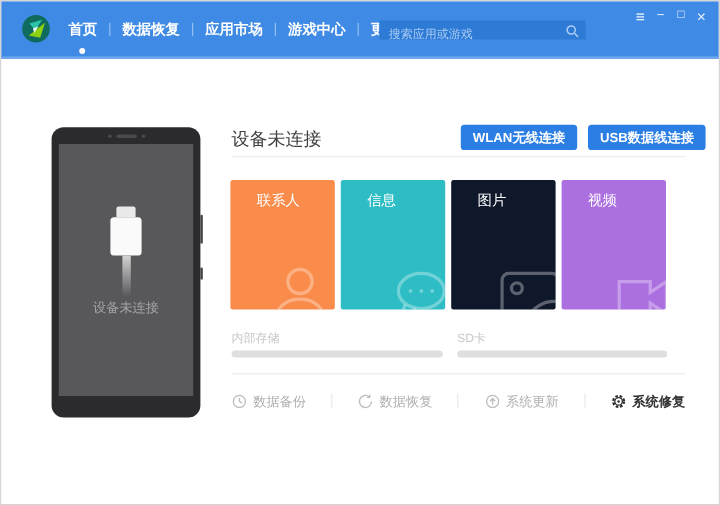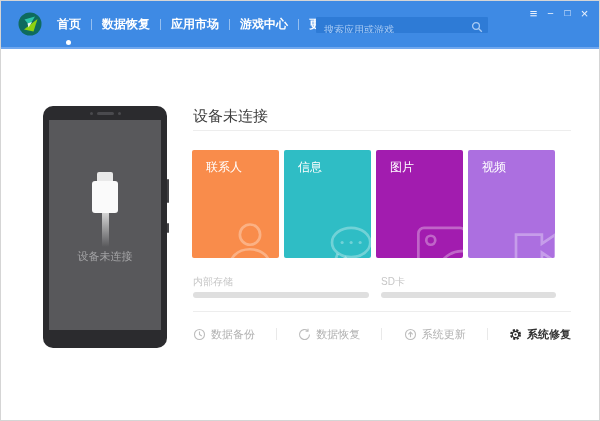--- a/index.html
+++ b/index.html
@@ -50,21 +50,21 @@
   .page-title { position:absolute; left:192px; top:106px; font-size:15px; color:#3F3F3F; }
   .btn-group { position:absolute; left:383px; top:103px; display:flex; gap:9px; }
   .conn-btn { height:21px; padding:0 10px; background:#2B7FE4; color:#fff; border:none;
               border-radius:3px; font-size:11px; font-weight:bold; display:flex; align-items:center;
               cursor:pointer; font-family:"Liberation Sans","DejaVu Sans",sans-serif; }
   .divider { position:absolute; left:192px; width:378px; height:1px; background:#EDEDED; }
   .divider1 { top:129px; } .divider2 { top:310px; }
 
   .cards { position:absolute; left:191px; top:149px; display:flex; gap:5px; }
   .card { position:relative; width:87px; height:108px; border-radius:2px; overflow:hidden; cursor:pointer; }
-  .card-label { position:absolute; left:14px; top:9px; color:#FFFFFF; font-size:12px;text-align:right; }
+  .card-label { position:absolute; left:22px; top:9px; color:#FFFFFF; font-size:12px;text-align:right; }
   .card-icon { position:absolute; right:-6px; bottom:-16px; width:54px; height:54px; }
   .card-icon svg { width:100%; height:100%; stroke:rgba(255,255,255,0.32); fill:none; stroke-width:2.4; }
 
   .storage-label { position:absolute; top:274px; font-size:10px; color:#C6C6C6; }
   .storage-bar { position:absolute; top:291px; height:6px; border-radius:3px; background:#DFDFDF; overflow:hidden; }
   .storage-fill { height:100%; background:#2B7FE4; width:0; }
 
   .actions { position:absolute; left:192px; top:325px; width:378px; height:16px;
              display:flex; align-items:center; justify-content:space-between; }
   .action { display:flex; align-items:center; gap:5px; cursor:pointer; }
@@ -138,20 +138,24 @@
     <div class="screen">
       <div class="plug-tip"></div>
       <div class="plug-body"></div>
       <div class="plug-cable"></div>
       <div class="screen-text">设备未连接</div>
     </div>
   </div>
 
   <div class="page-title">设备未连接</div>
 
+  <div class="btn-group">
+    <button class="conn-btn">WLAN无线连接</button>
+    <button class="conn-btn">USB数据线连接</button>
+  </div>
 
   <div class="divider divider1"></div>
 
   <div class="cards">
     <div class="card" style="background-color: rgb(249, 140, 75);">
       <span class="card-label">联系人</span>
       <span class="card-icon" style="right:2px;">
         <svg viewBox="0 0 48 48">
             <circle cx="24" cy="13" r="9"></circle>
           <path d="M5 46 C5 33 13 26 24 26 C35 26 43 33 43 46"></path>
@@ -163,21 +167,21 @@
       <span class="card-icon">
         <svg viewBox="0 0 48 48">
           <ellipse cx="25" cy="20" rx="17" ry="13"></ellipse>
           <path d="M13 30 L9 41 L21 33"></path>
           <circle cx="17" cy="20" r="1.4" fill="rgba(255,255,255,0.32)" stroke="none"></circle>
           <circle cx="25" cy="20" r="1.4" fill="rgba(255,255,255,0.32)" stroke="none"></circle>
           <circle cx="33" cy="20" r="1.4" fill="rgba(255,255,255,0.32)" stroke="none"></circle>
         </svg>
       </span>
     </div>
-    <div class="card" style="background-color: #a21caf;">
+    <div class="card" style="background-color: #0f172a;">
       <span class="card-label">图片</span>
       <span class="card-icon">
         <svg viewBox="0 0 48 48">
           <rect x="3" y="7" width="42" height="34" rx="5"></rect>
           <circle cx="14" cy="18" r="4"></circle>
           <path d="M45 28 C34 26 25 33 21 41"></path>
         </svg>
       </span>
     </div>
     <div class="card" style="background-color: rgb(172, 111, 224);">

